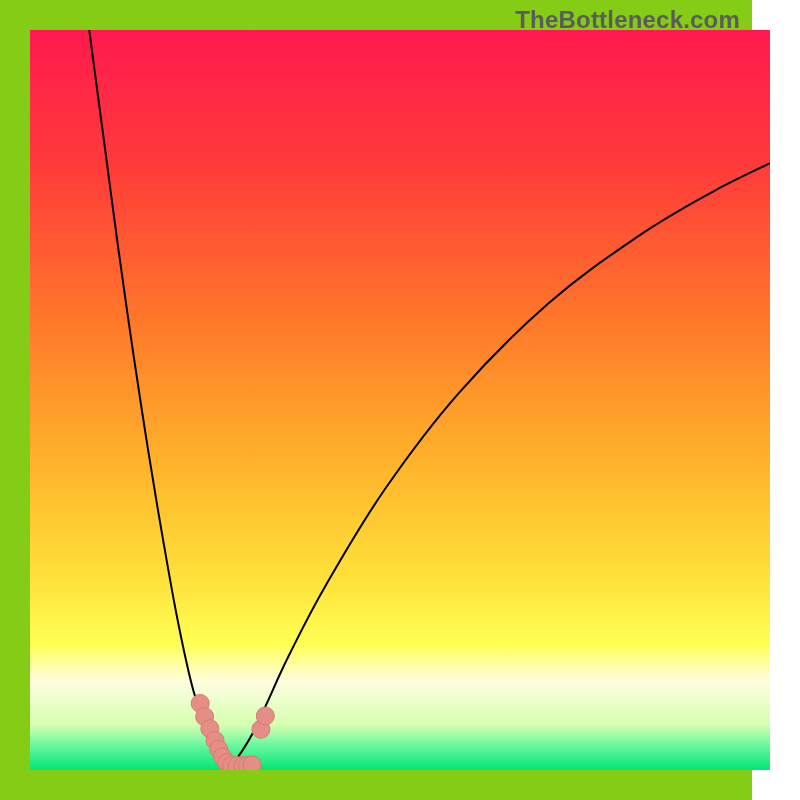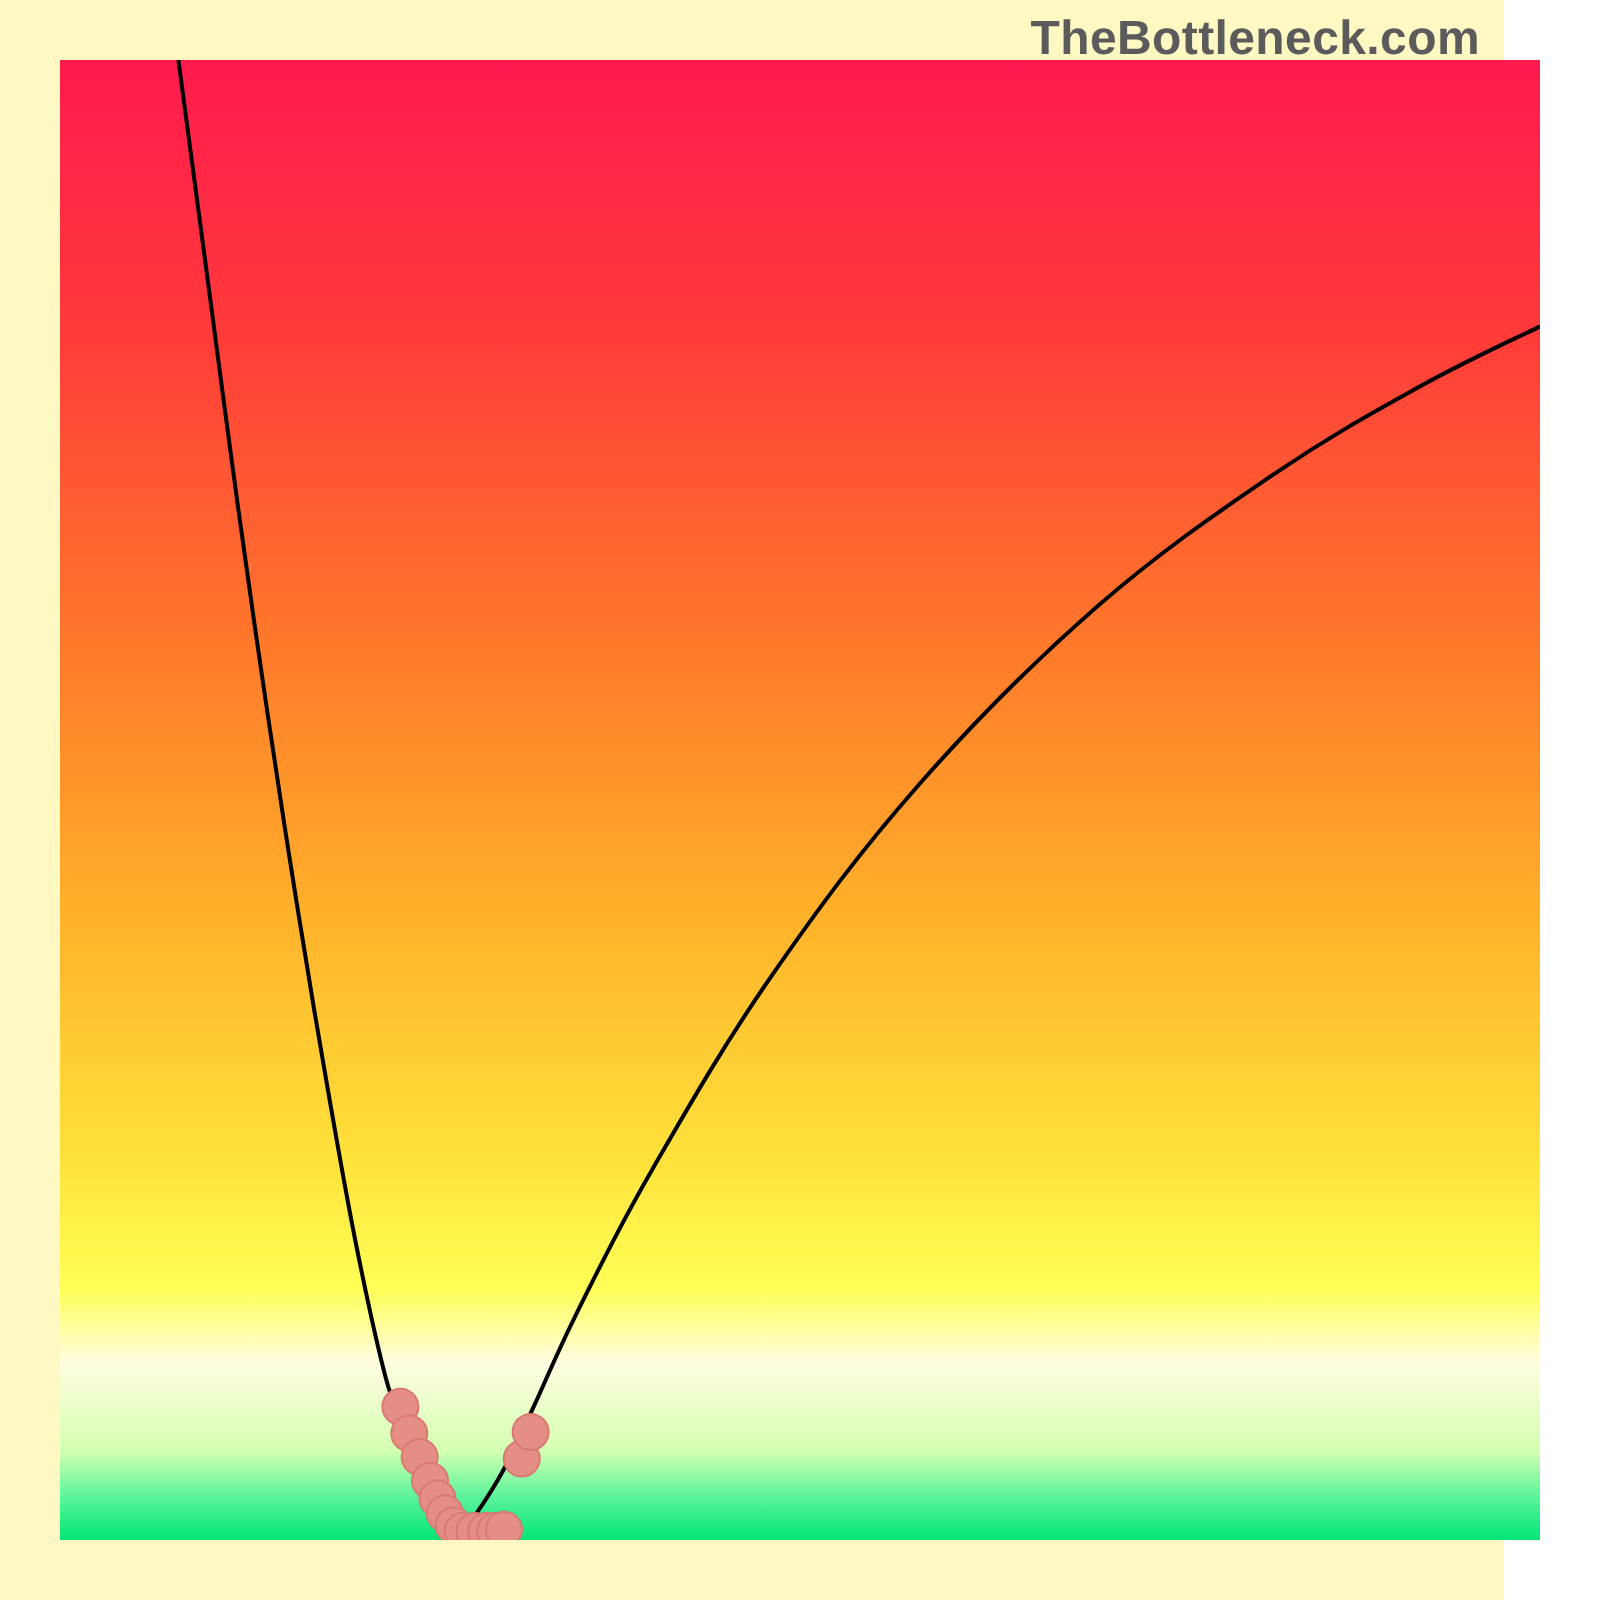--- a/index.html
+++ b/index.html
@@ -11,21 +11,21 @@
     overflow: hidden;
     position: relative;
     font-family: Arial, Helvetica, sans-serif;
   }
   .outer-frame {
     position: absolute;
     left: 0;
     top: 0;
     width: 752px;
     height: 800px;
-    background: #fef9c3;
+    background: #84cc16;
   }
   .watermark {
     position: absolute;
     top: 6px;
     right: 12px;
     font-size: 24px;
     font-weight: 600;
     color: #5b5b5b;
     z-index: 10;
     letter-spacing: 0.2px;

